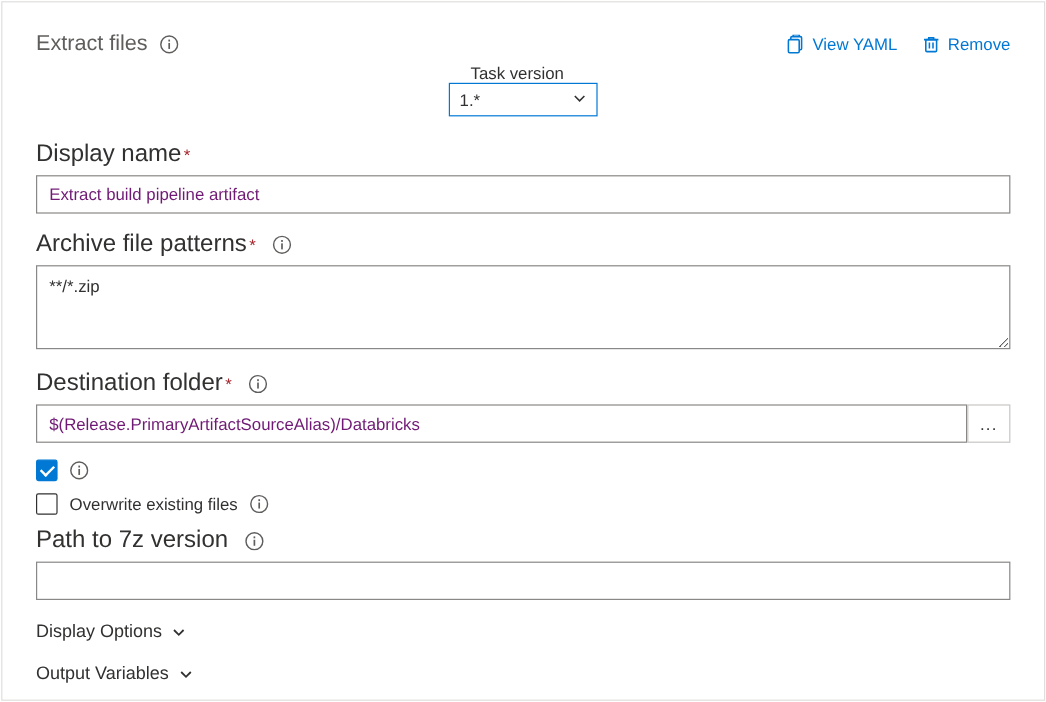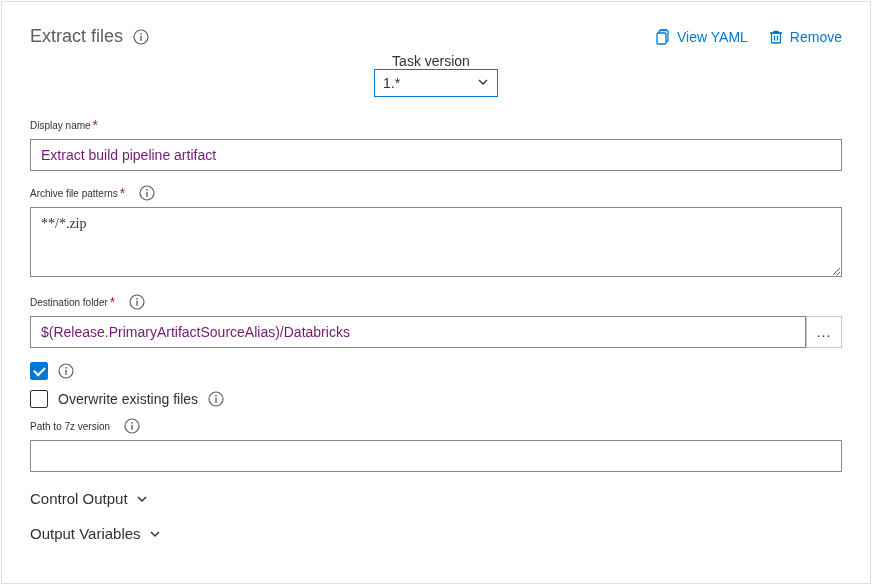--- a/index.html
+++ b/index.html
@@ -70,42 +70,42 @@
     cursor: pointer;
     justify-content: space-between;
   }
   .field-block { margin-bottom: 14px; }
   .field-label-row {
     display: flex;
     align-items: center;
     margin-bottom: 6px;
   }
   .field-label {
-    font-size: 10px;
+    font-size: 20px;
     color: #323130;
   }
   .required { color: #a4262c; margin-left: 2px; }
   .field-label-row .info-icon { margin-left: 14px; }
   input[type=text].text-input {
     width: 100%;
     height: 32px;
     border: 1px solid #8a8886;
     padding: 0 10px;
     font-size: 14px;
     font-family: inherit;
     color: #701a75;
     outline: none;
   }
   textarea.textarea-input {
     width: 100%;
     height: 70px;
     border: 1px solid #8a8886;
     padding: 8px 10px;
     font-size: 14px;
-    font-family: Liberation Serif, serif;
+    font-family: Liberation Sans, sans-serif;
     color: #323130;
     resize: both;
     outline: none;
   }
   .dest-row {
     display: flex;
     align-items: center;
     gap: 0;
   }
   .dest-row input { flex: 1; }
@@ -278,21 +278,21 @@
             <circle cx="8" cy="8" r="7" fill="none" stroke="#605e5c" stroke-width="1.2"></circle>
             <rect x="7.3" y="6.8" width="1.4" height="5" fill="#605e5c"></rect>
             <rect x="7.3" y="4" width="1.4" height="1.6" fill="#605e5c"></rect>
           </svg>
       </span>
     </div>
     <input type="text" class="text-input" value="" style="">
   </div>
 
   <div class="section-toggle">
-    <span>Control Output</span>
+    <span>Display Options</span>
     <span class="chev">
       <svg width="12" height="12" viewBox="0 0 12 12">
           <path d="M2 4 L6 8 L10 4" fill="none" stroke="#323130" stroke-width="1.5"></path>
         </svg>
     </span>
   </div>
 
   <div class="section-toggle">
     <span>Output Variables</span>
     <span class="chev">

